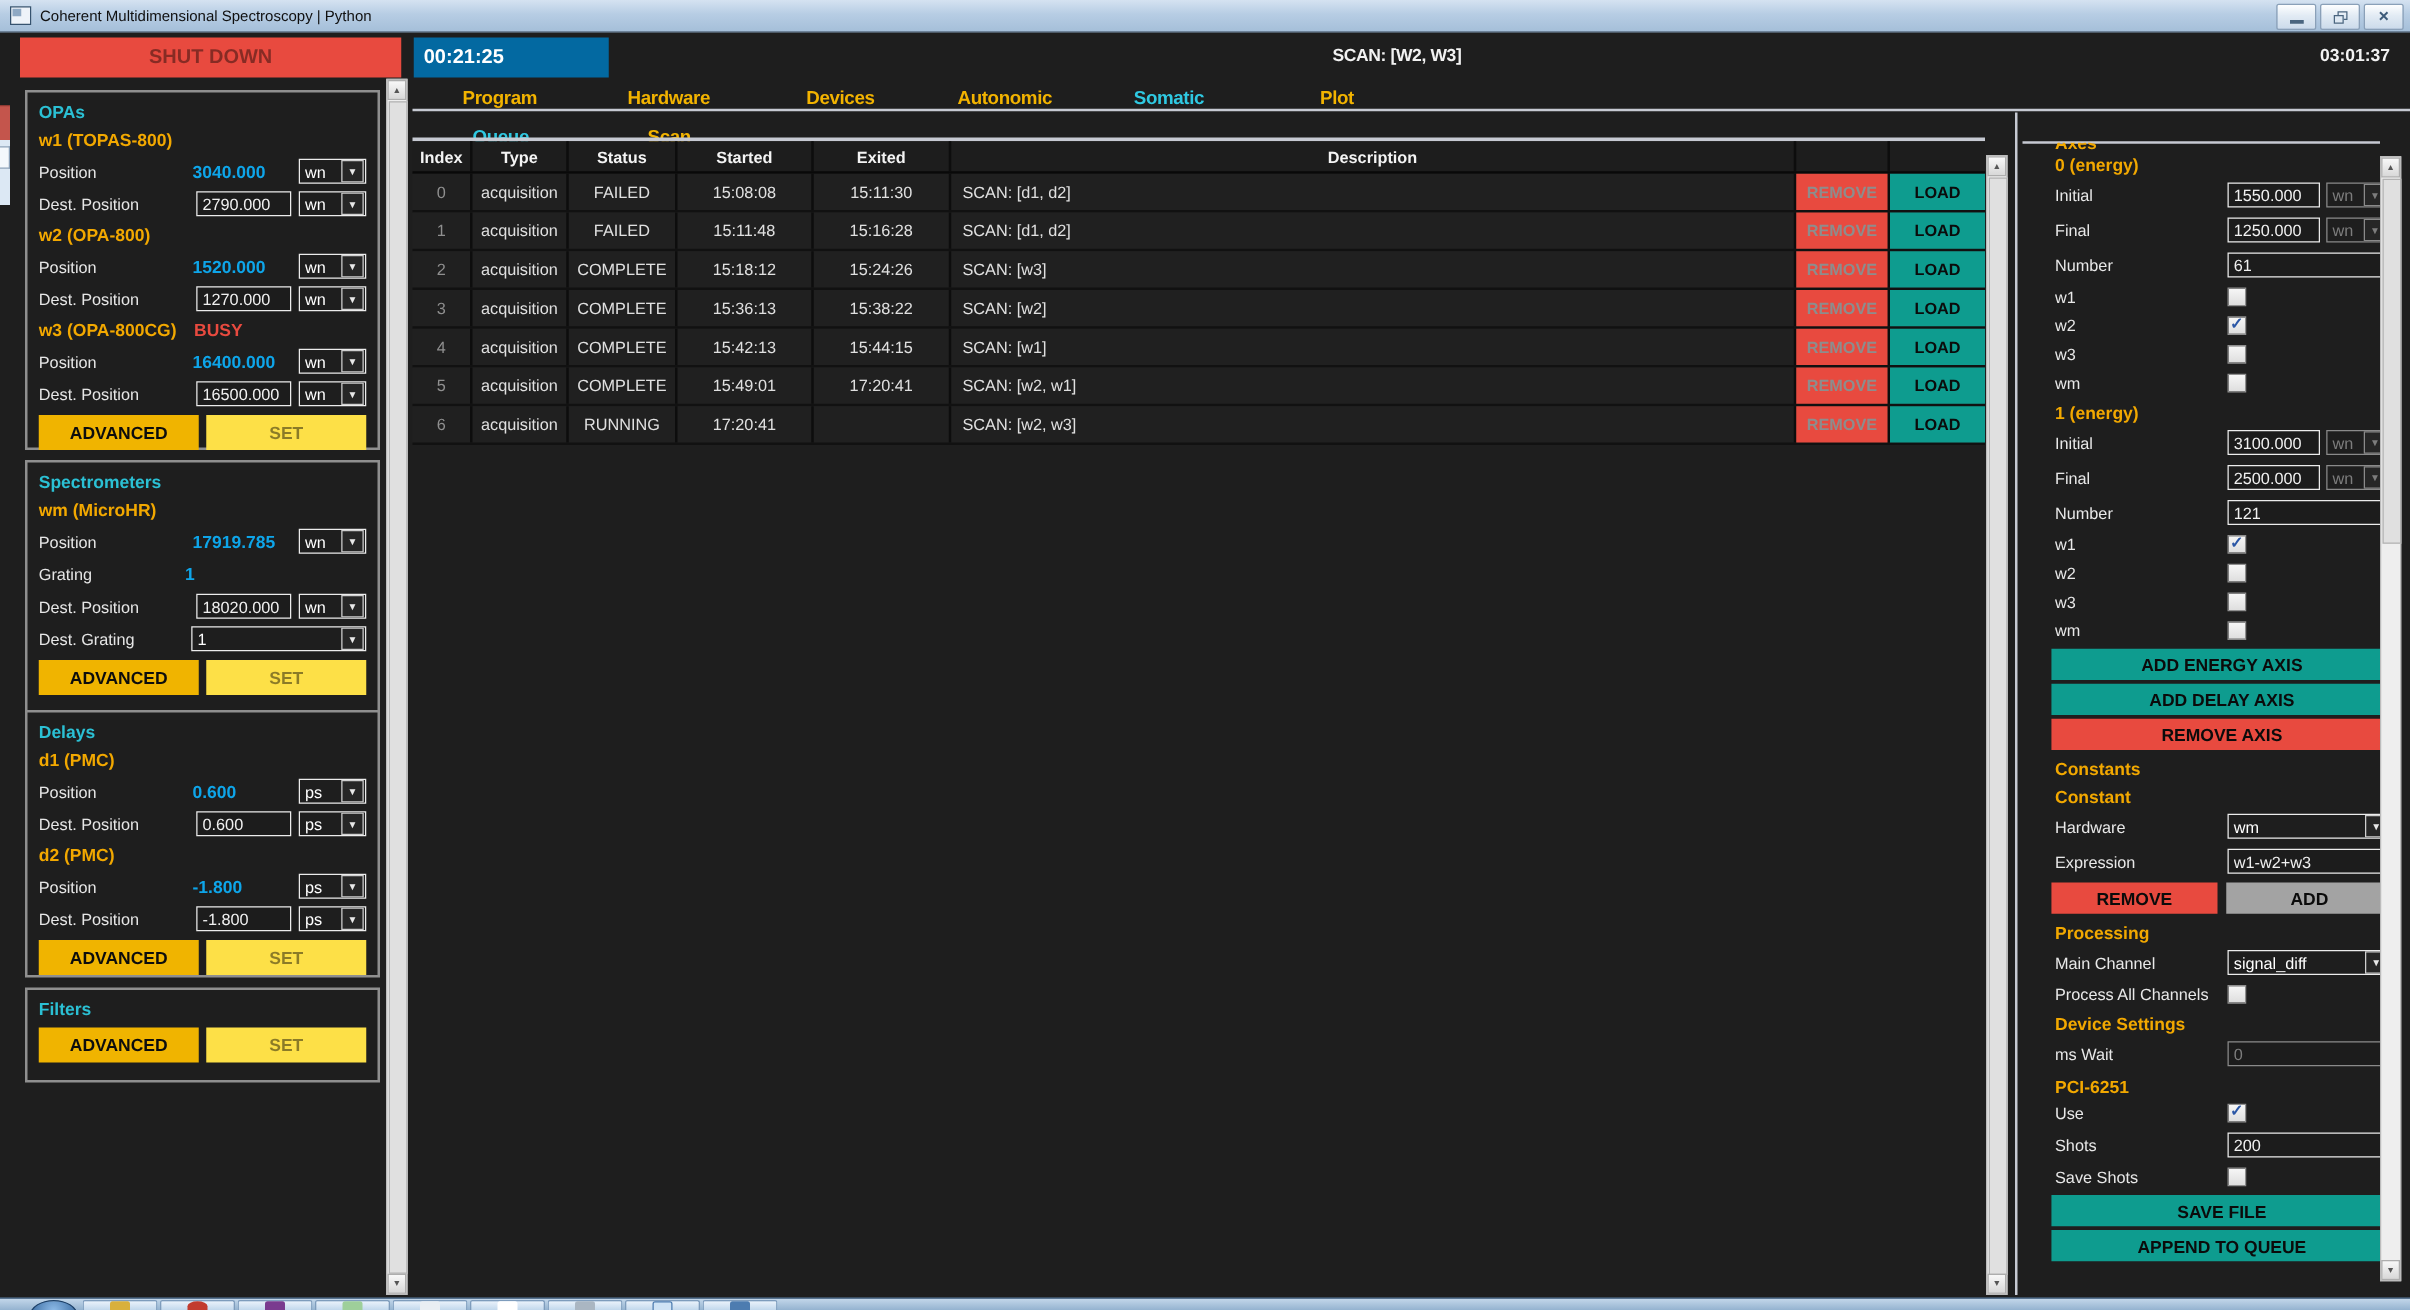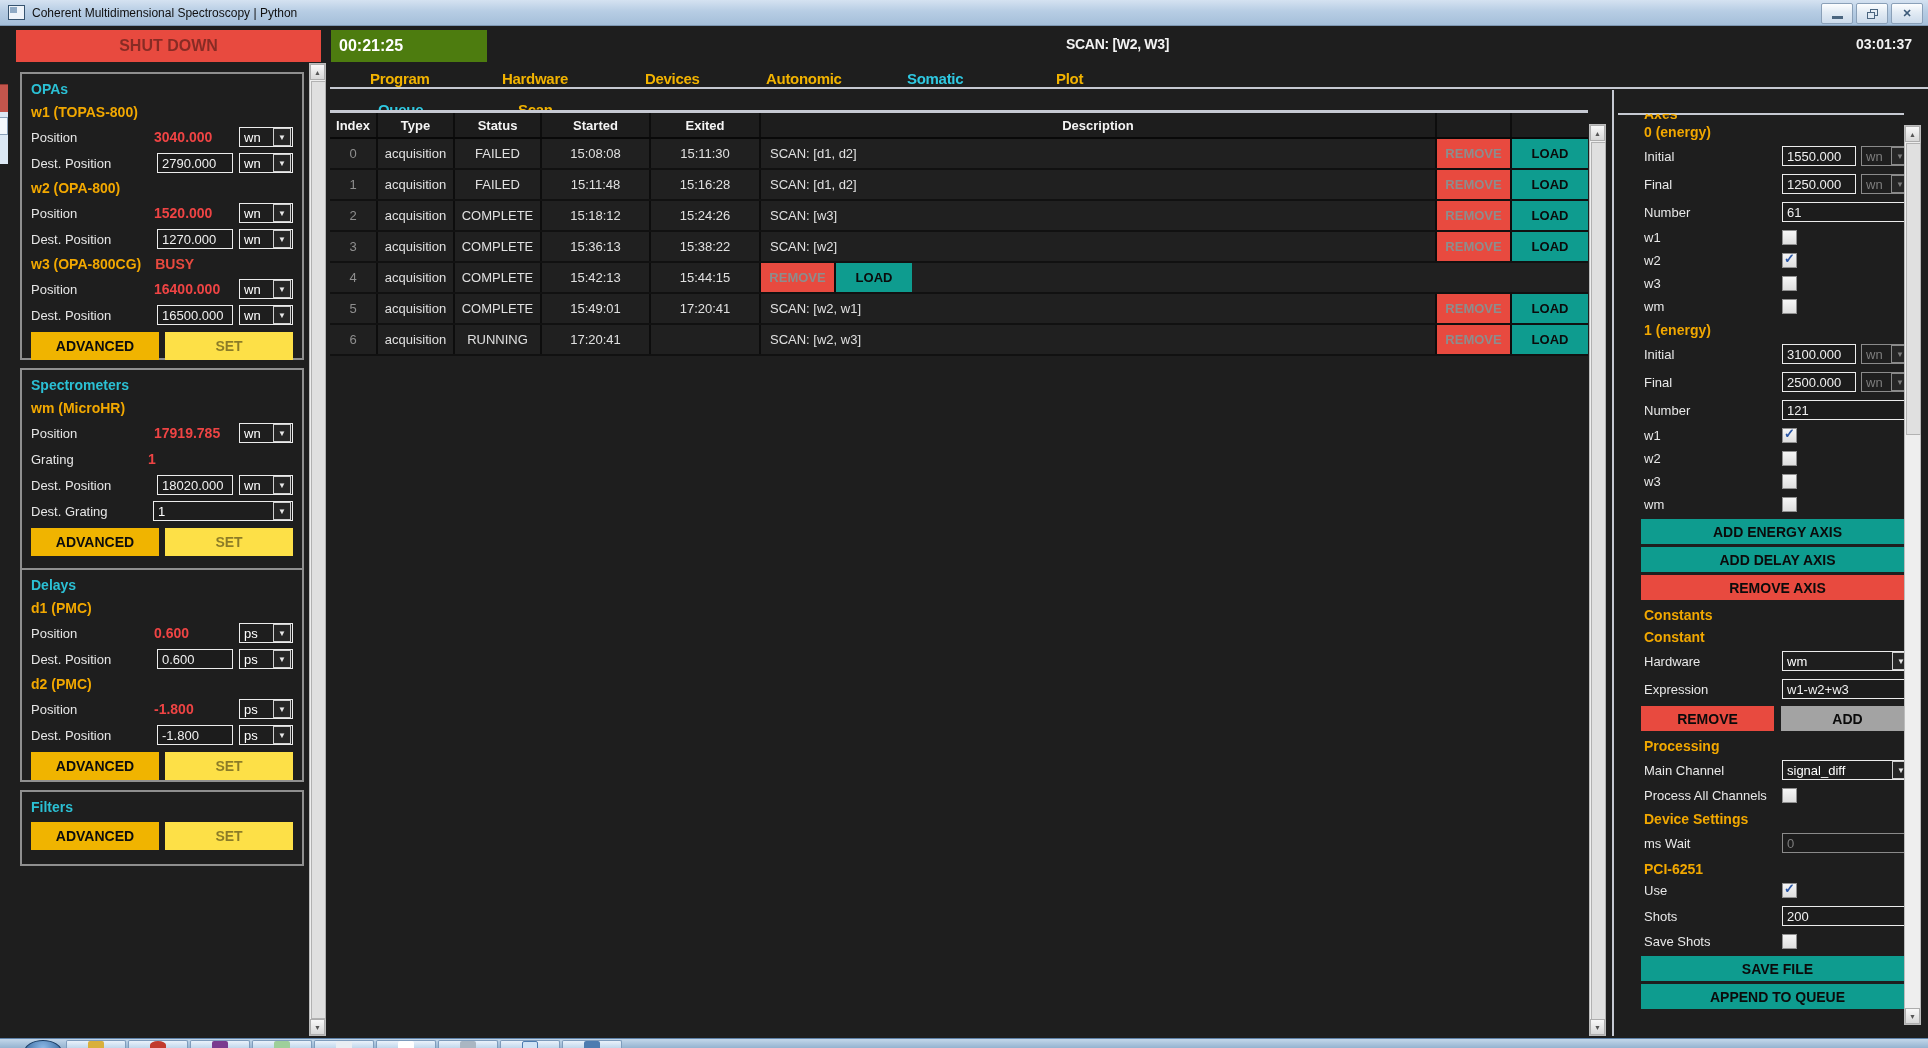--- a/index.html
+++ b/index.html
@@ -21,40 +21,40 @@
   .glyph-res::before{content:"";position:absolute;right:0;top:0;width:6px;height:5px;border:1px solid #4a657f;}
   .glyph-res::after{content:"";position:absolute;left:0;bottom:0;width:6px;height:5px;border:1px solid #4a657f;background:#dfe9f3;}
   
   .appbg{position:absolute;left:0;top:25px;width:1928px;height:1013px;background:#1e1e1e;}
   .frag-red{position:absolute;left:0;top:84px;width:8px;height:27px;background:#c4554c;border-top:1px solid #8d3a33;}
   .frag-panel{position:absolute;left:0;top:112px;width:8px;height:52px;background:#dce8f4;}
   .frag-btn{position:absolute;left:0;top:117px;width:7px;height:16px;background:#f4f8fc;border:1px solid #8aa0b8;border-left:none;}
   
   .btn-shutdown{position:absolute;left:16px;top:30px;width:305px;height:32px;background:#e84a3f;
                 color:rgba(0,0,0,0.42);font-weight:bold;font-size:16px;display:flex;align-items:center;justify-content:center;}
-  .timerbox{position:absolute;left:331px;top:30px;width:156px;height:32px;background:#4d7c0f;
+  .timerbox{position:absolute;left:331px;top:30px;width:156px;height:32px;background:#0369a1;
             color:#fff;font-weight:bold;font-size:16px;display:flex;align-items:center;padding-left:8px;box-sizing:border-box;}
   .scanstatus{position:absolute;left:1066px;top:36px;color:#f2f2f2;font-weight:bold;font-size:14px;letter-spacing:-0.3px;}
   .clock{position:absolute;left:1836px;top:36px;width:76px;text-align:right;color:#f2f2f2;font-weight:bold;font-size:14px;}
   
   .tab{position:absolute;top:70px;font-size:15px;font-weight:bold;color:#f2b300;letter-spacing:-0.3px;}
   .tab.active{color:#2fc9e2;}
   .subtab{position:absolute;top:101px;font-size:15px;font-weight:bold;color:#f2b300;letter-spacing:-0.3px;}
   .subtab.active{color:#2fc9e2;}
   .hline{position:absolute;height:2px;background:#c6c9d2;}
   .vline{position:absolute;width:2px;background:#c6c9d2;}
   
   .group{position:absolute;left:20px;width:284px;border:2px solid #8f8f8f;box-sizing:border-box;
          padding:4px 9px;background:#1e1e1e;}
   .h-cyan{color:#2bc0d4;font-weight:bold;font-size:14px;height:22px;line-height:22px;}
   .h-amber{color:#f2a800;font-weight:bold;font-size:14px;height:24px;line-height:24px;display:flex;gap:14px;}
   .busy{color:#e84a3f;}
   .row{display:flex;align-items:center;height:26px;}
   .lbl{flex:1;color:#e6e6e6;font-size:13px;}
-  .val{width:79px;padding-left:3px;margin-right:6px;color:#ef4444;font-weight:bold;font-size:14px;
+  .val{width:79px;padding-left:3px;margin-right:6px;color:#0ea5e9;font-weight:bold;font-size:14px;
        white-space:nowrap;overflow:hidden;}
   .tin{width:66px;height:18px;background:#1c1c1c;border:1px solid #ececec;color:#f0f0f0;font-size:13px;
        padding:0 4px;margin-right:6px;font-family:"Liberation Sans",sans-serif;}
   .combo{height:20px;border:1px solid #ececec;display:flex;align-items:center;background:#1e1e1e;width:54px;box-sizing:border-box;}
   .combo .cv{flex:1;color:#fff;font-size:13px;padding-left:4px;white-space:nowrap;overflow:hidden;}
   .combo .ca{width:16px;height:16px;margin-right:1px;border:1px solid #cfcfcf;background:#262626;color:#e8e8e8;
              font-size:8px;display:flex;align-items:center;justify-content:center;}
   .combo.wide{width:140px;}
   .combo.dis{border-color:#8a8a8a;}
   .combo.dis .cv{color:#7d7d7d;}
@@ -395,20 +395,21 @@
       <div class="qc c-load">
           <div class="btn-load">LOAD</div>
         </div>
     </div>
     <div class="qrow">
       <div class="qc c-index">4</div>
       <div class="qc c-type">acquisition</div>
       <div class="qc c-status">COMPLETE</div>
       <div class="qc c-started">15:42:13</div>
       <div class="qc c-exited">15:44:15</div>
+      <div class="qc c-desc">SCAN: [w1]</div>
       <div class="qc c-remove">
           <div class="btn-remove">REMOVE</div>
         </div>
       <div class="qc c-load">
           <div class="btn-load">LOAD</div>
         </div>
     </div>
     <div class="qrow">
       <div class="qc c-index">5</div>
       <div class="qc c-type">acquisition</div>

